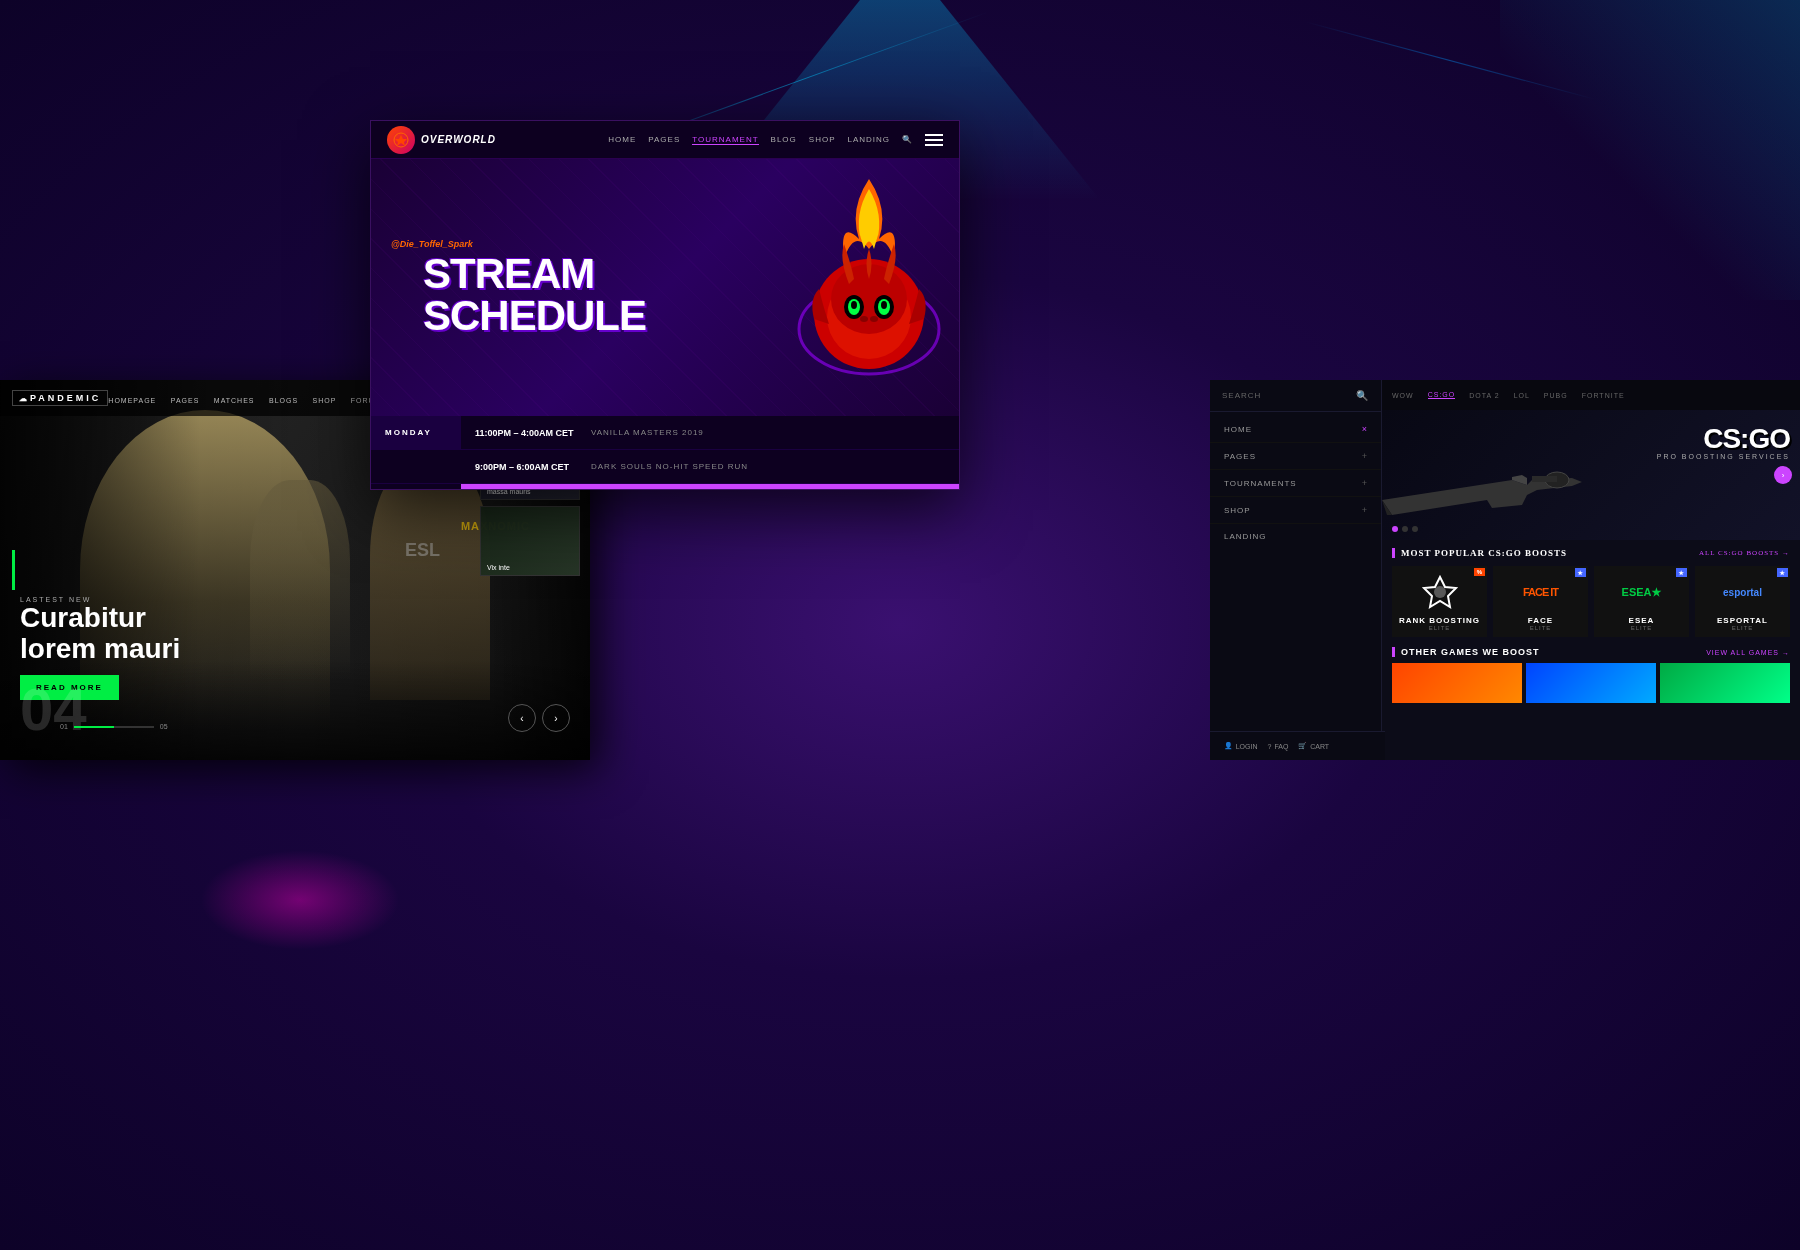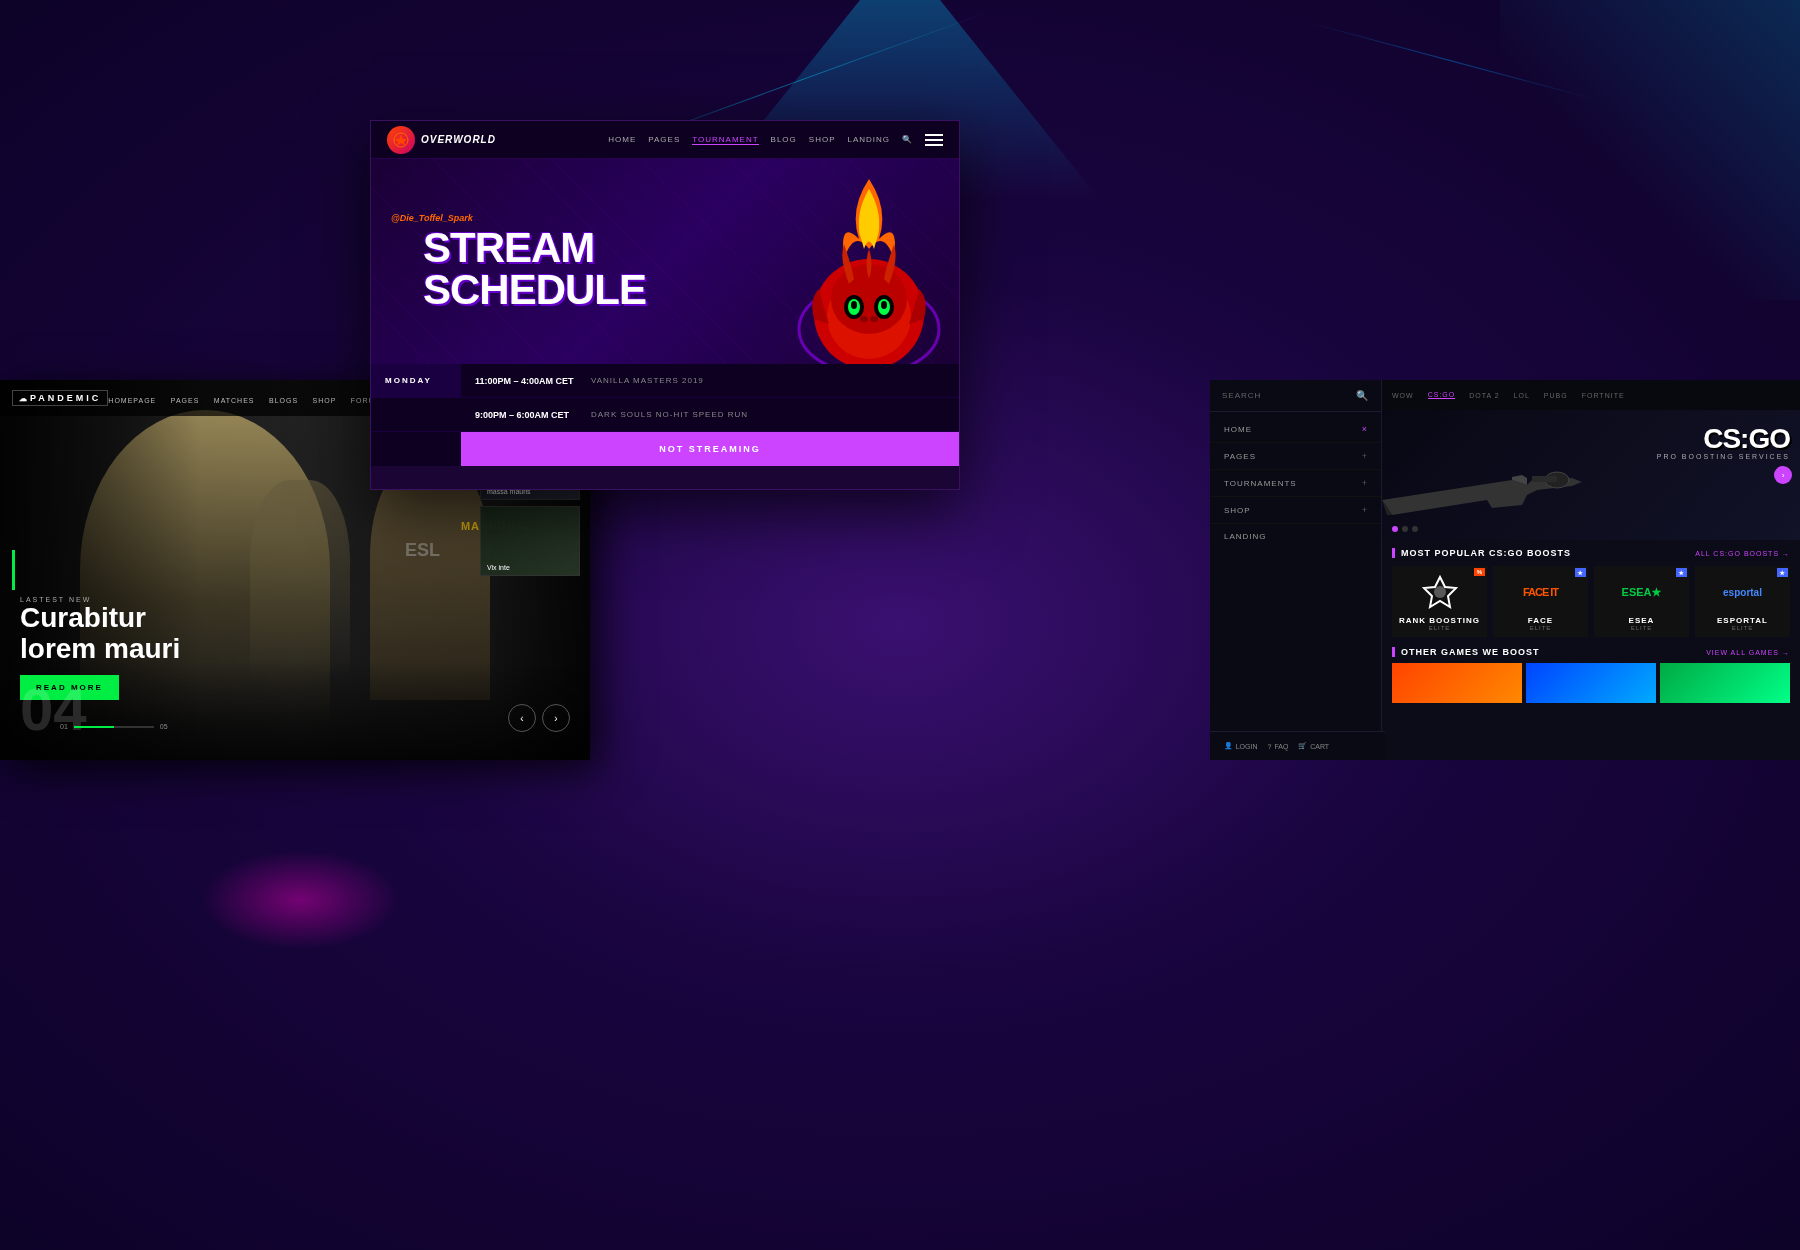--- a/index.html
+++ b/index.html
@@ -102,21 +102,21 @@
       cursor: pointer;
       text-transform: uppercase;
     }
     .panel-main-menu .tournament-item {
       color: #cc44ff;
       border-bottom: 1px solid #cc44ff;
     }
 
     
     .panel-main-hero {
-      height: 205px;
+      height: 257px;
       background: linear-gradient(135deg, #1a0035 0%, #2a0060 50%, #1a0035 100%);
       position: relative;
       overflow: hidden;
       display: flex;
       align-items: center;
     }
     .hero-bg-pattern {
       position: absolute;
       inset: 0;
       background: repeating-linear-gradient(
@@ -471,20 +471,21 @@
       padding: 8px 10px;
       flex: 1;
     }
     .csgo-section-header {
       display: flex;
       align-items: center;
       justify-content: space-between;
       margin-bottom: 8px;
       border-left: 3px solid #cc44ff;
       padding-left: 6px;
+      font-family: Liberation Serif, serif;
     }
     .csgo-section-title {
       color: white;
       font-size: 9px;
       font-weight: bold;
       letter-spacing: 1px;
       text-transform: uppercase;
     }
     .csgo-section-link {
       color: #cc44ff;

